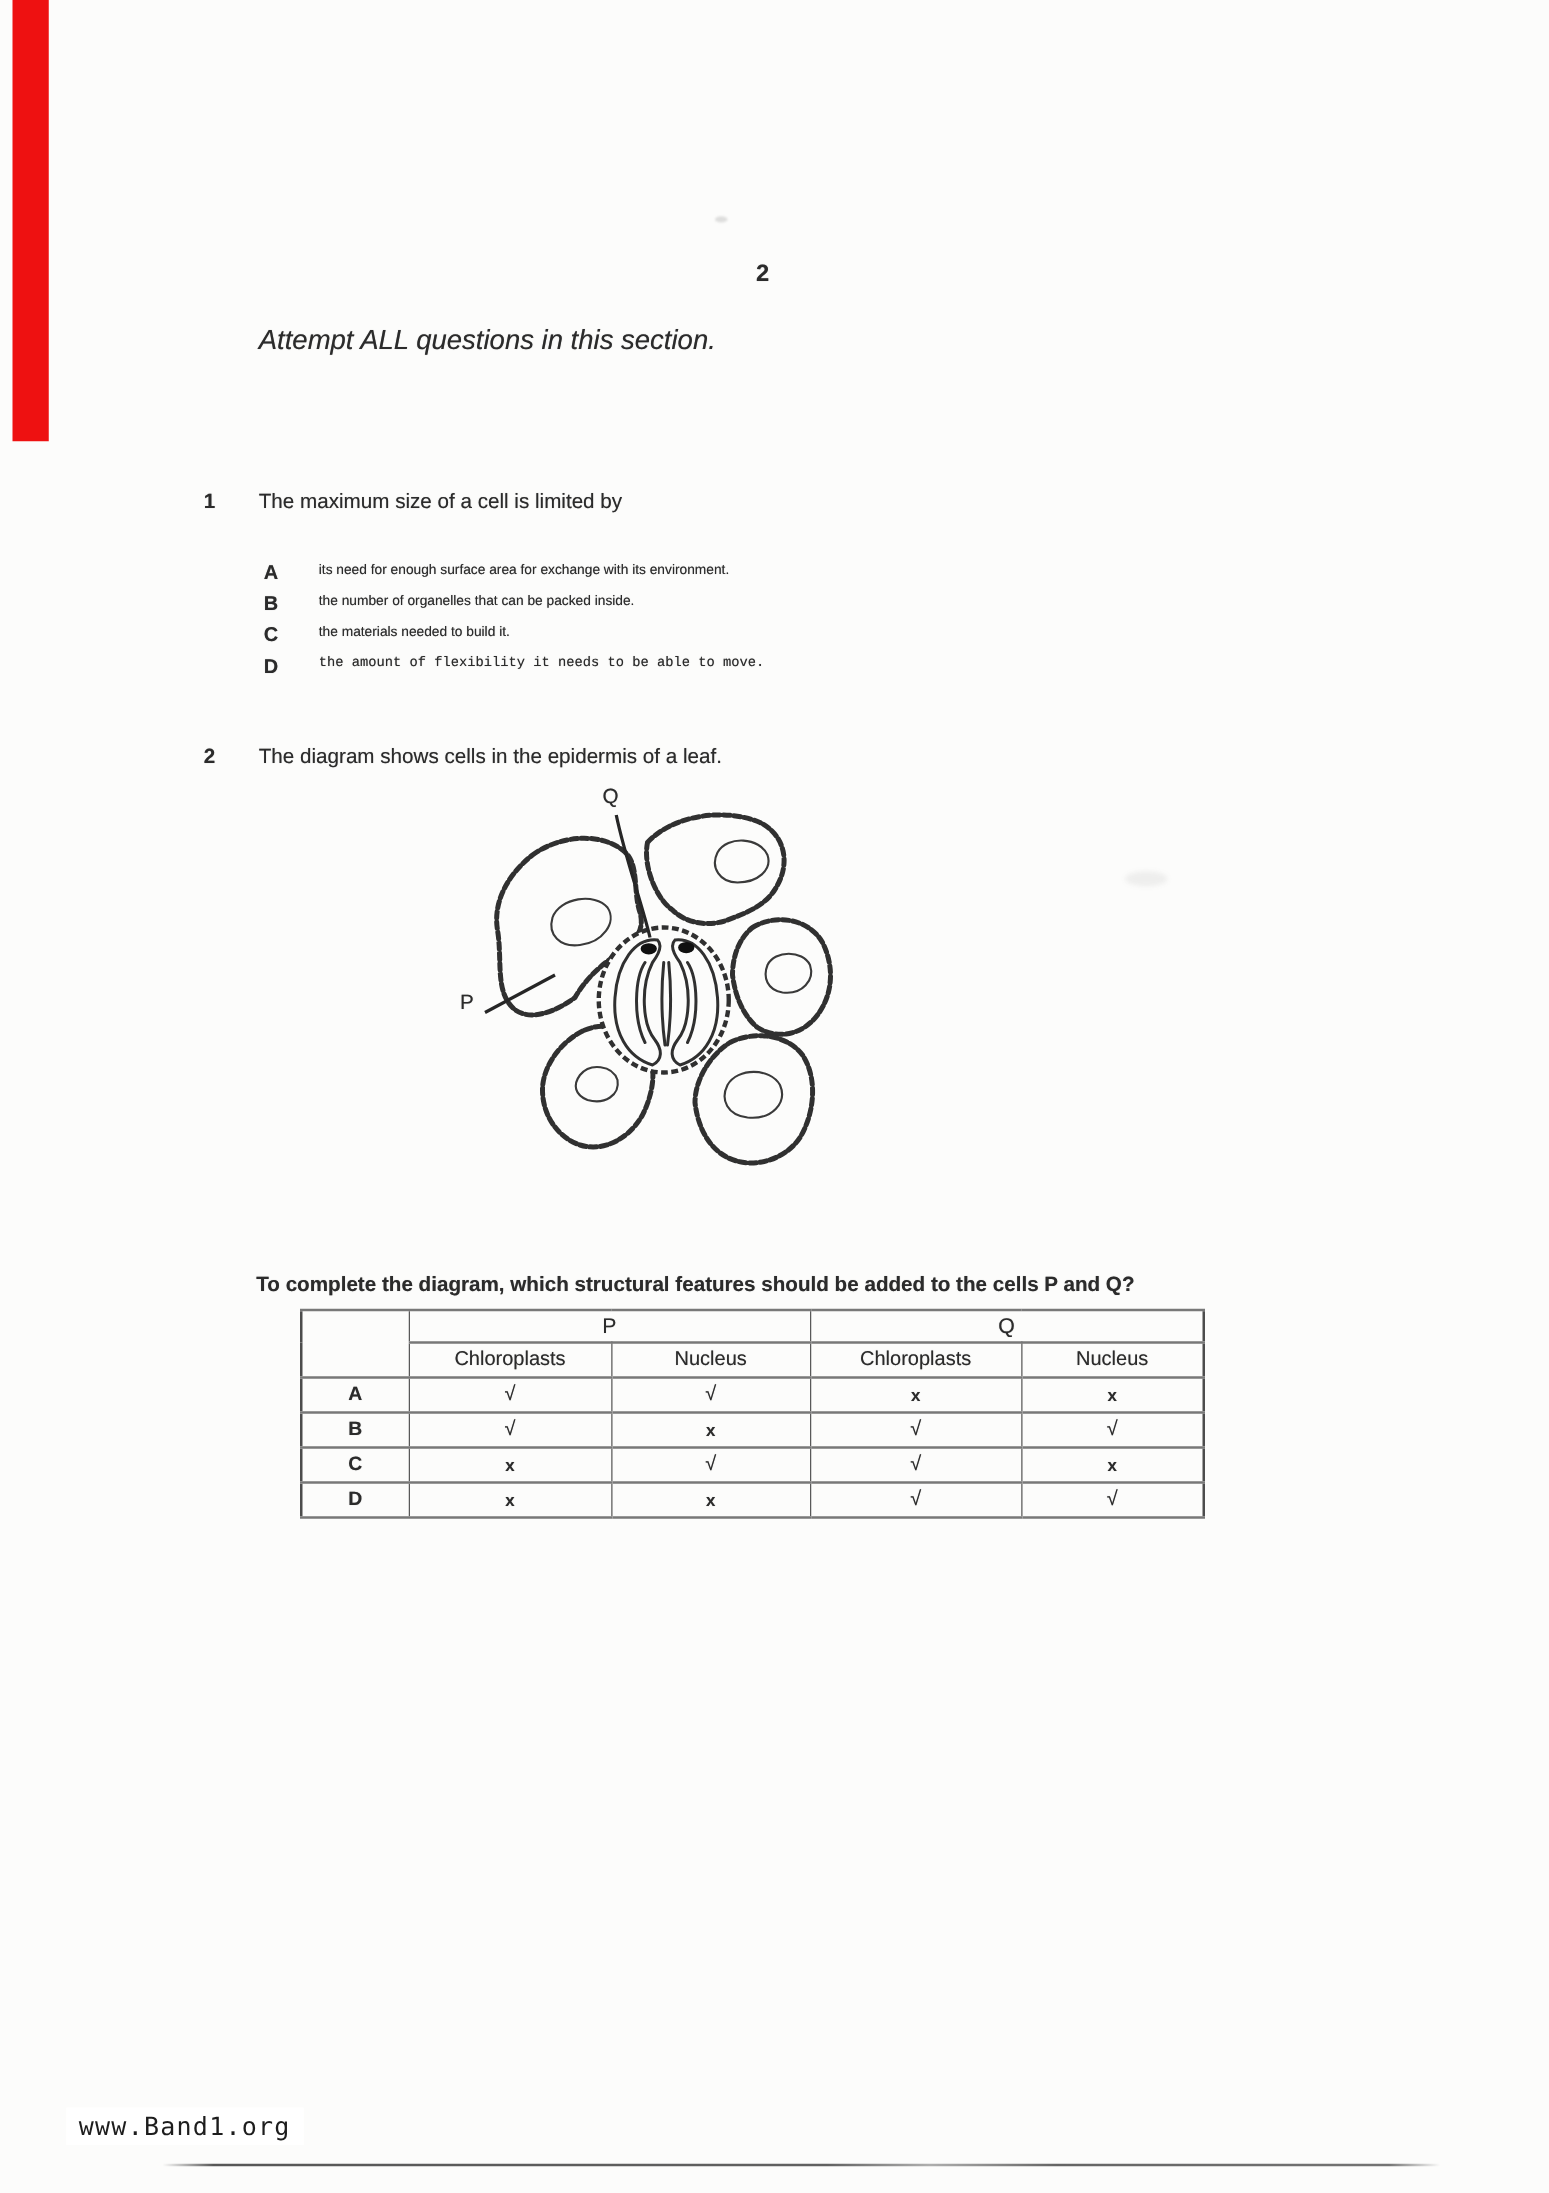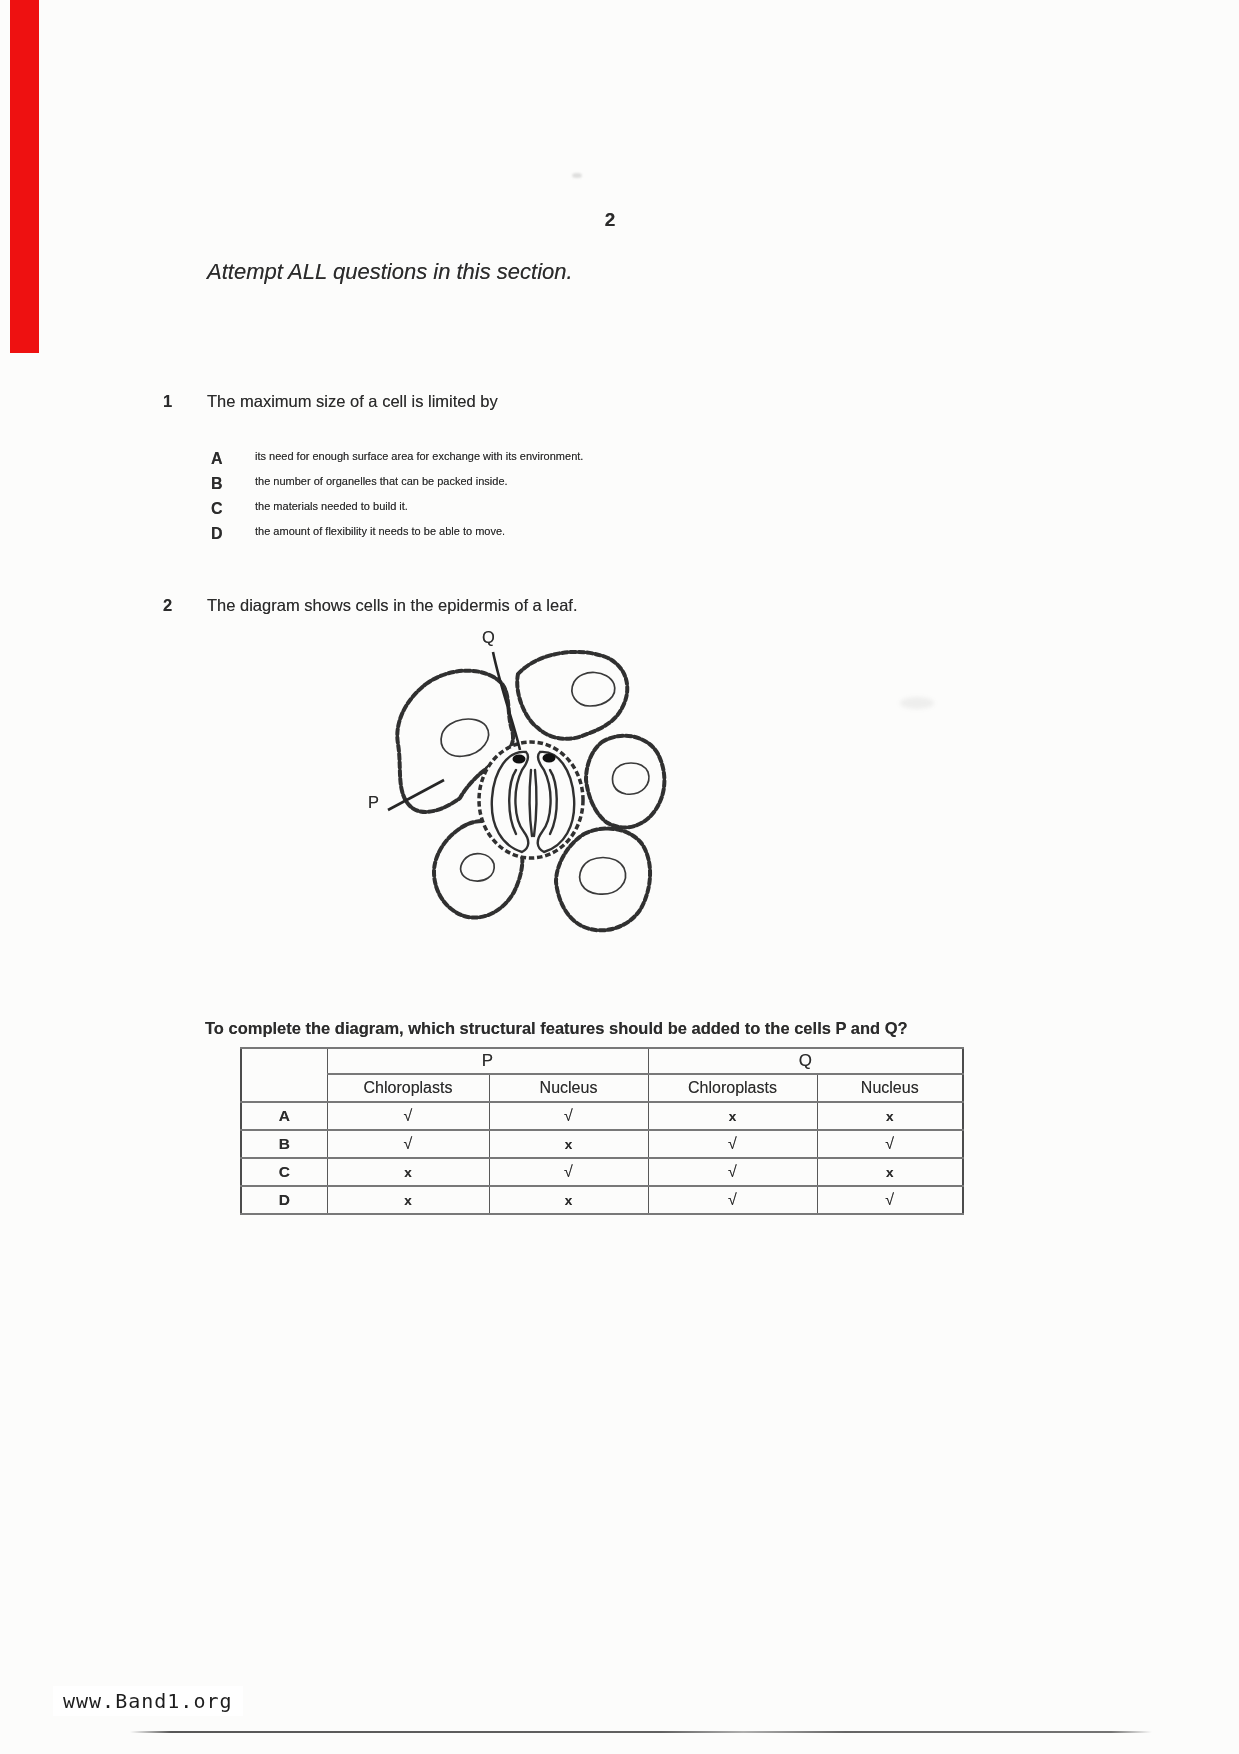--- a/index.html
+++ b/index.html
@@ -90,21 +90,21 @@
 <div class="abs qnum ink" style="left:163px;top:392px;">1</div>
 <div class="abs qtext ink" style="left:207px;top:392px;">The maximum size of a cell is limited by</div>
 
 <div class="abs optletter ink" style="left:211px;top:450px;">A</div>
 <div class="abs opttext ink" style="left:255px;top:450px;">its need for enough surface area for exchange with its environment.</div>
 <div class="abs optletter ink" style="left:211px;top:475px;">B</div>
 <div class="abs opttext ink" style="left:255px;top:475px;">the number of organelles that can be packed inside.</div>
 <div class="abs optletter ink" style="left:211px;top:500px;">C</div>
 <div class="abs opttext ink" style="left:255px;top:500px;">the materials needed to build it.</div>
 <div class="abs optletter ink" style="left:211px;top:525px;">D</div>
-<div class="abs opttext ink" style="left:255px;top:525px;">the amount of flexibility it needs to be able to move.</div>
+<div class="abs opttext ink" style="left:255px;top:525px;font-family:Liberation Mono, monospace;">the amount of flexibility it needs to be able to move.</div>
 
 <div class="abs qnum ink" style="left:163px;top:596px;">2</div>
 <div class="abs qtext ink" style="left:207px;top:596px;">The diagram shows cells in the epidermis of a leaf.</div>
 
 <div class="abs dia-label ink" style="left:482px;top:628px;">Q</div>
 <div class="abs dia-label ink" style="left:368px;top:793px;">P</div>
 
 <svg class="abs" style="left:368px;top:628px;" width="300" height="330" viewBox="0 0 300 330">
   <g fill="#fcfcfb" stroke="#303030" stroke-width="4" stroke-dasharray="5.5 2.8" stroke-linecap="round">
     <path d="M 58,56 C 80,40 112,38 130,52 C 144,62 138,84 144,102 C 148,116 140,126 128,134 C 112,144 100,156 92,170 C 76,182 54,190 42,178 C 28,164 34,140 30,116 C 26,92 40,70 58,56 Z"></path>

